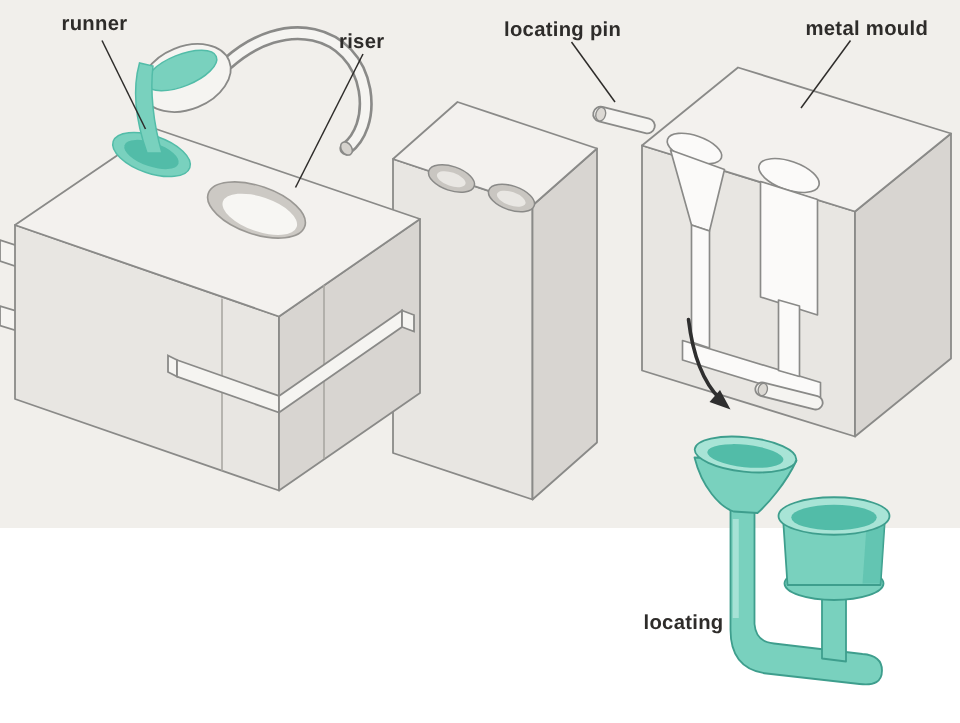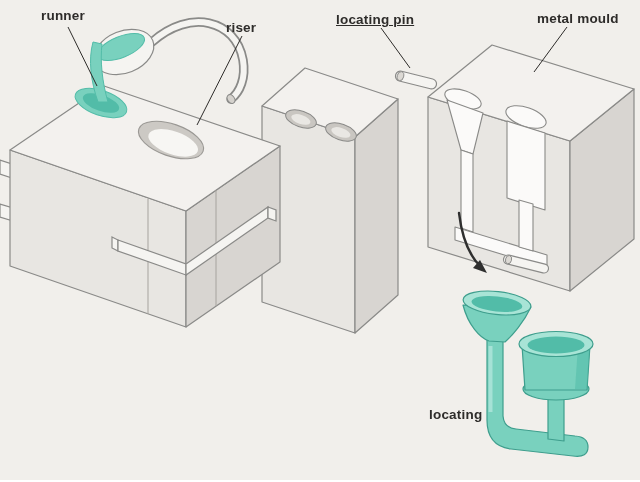--- a/index.html
+++ b/index.html
@@ -1,17 +1,17 @@
 <!DOCTYPE html>
 <html style="--background: #F1EFEB; --molten-metal: #79D1BE; --molten-metal-dark: #52BCA8; --molten-metal-light: #A8E4D6; --casting-outline: #3E9E8D; --block-top: #F3F1EE; --block-front: #E8E6E2; --block-side: #D8D5D1; --cavity-white: #FBFAF9; --outline: #8A8A88; --label-text: #2E2C2A; --arrow: #2F2F2F;"><head>
 <meta charset="utf-8">
 <style>
   * { margin:0; padding:0; box-sizing:border-box; }
   html, body { width:640px; height:482px; overflow:hidden; background:#fff; }
-  .stage { position:relative; width:640px; height:480px; background:var(--background,#F1EFEB); font-family:"Liberation Sans",sans-serif; }
+  .stage { position:relative; width:640px; height:352px; background:var(--background,#F1EFEB); font-family:"Liberation Sans",sans-serif; }
   .stage svg { position:absolute; inset:0; display:block; }
   .label { position:absolute; font-family:"Liberation Sans",sans-serif; font-size:13.5px; font-weight:600;
            color:var(--label-text,#2E2C2A); white-space:nowrap; letter-spacing:.2px; }
 
   
   .s       { stroke:var(--outline,#8A8A88); stroke-width:1.2; stroke-linejoin:round; }
   .f-top   { fill:var(--block-top,#F3F1EE); }
   .f-front { fill:var(--block-front,#E8E6E2); }
   .f-side  { fill:var(--block-side,#D8D5D1); }
   .partline{ stroke:#A6A39E; stroke-width:1; }
@@ -145,16 +145,16 @@
     </g>
 
     <line class="leader" x1="68" y1="27" x2="97" y2="86"></line>
     <line class="leader" x1="242" y1="36" x2="197" y2="125"></line>
     <line class="leader" x1="381" y1="28" x2="410" y2="68"></line>
     <line class="leader" x1="567" y1="27" x2="534" y2="72"></line>
   </svg>
 
   <div class="label" style="left:41px;  top:8px;">runner</div>
   <div class="label" style="left:226px; top:20px;">riser</div>
-  <div class="label" style="left:336px; top:12px;text-decoration:underline;">locating pin</div>
+  <div class="label" style="left:336px; top:12px;">locating pin</div>
   <div class="label" style="left:537px; top:11px;text-align:right;">metal mould</div>
   <div class="label" style="left:429px; top:407px;">locating</div>
 </div>
 
 </body></html>

